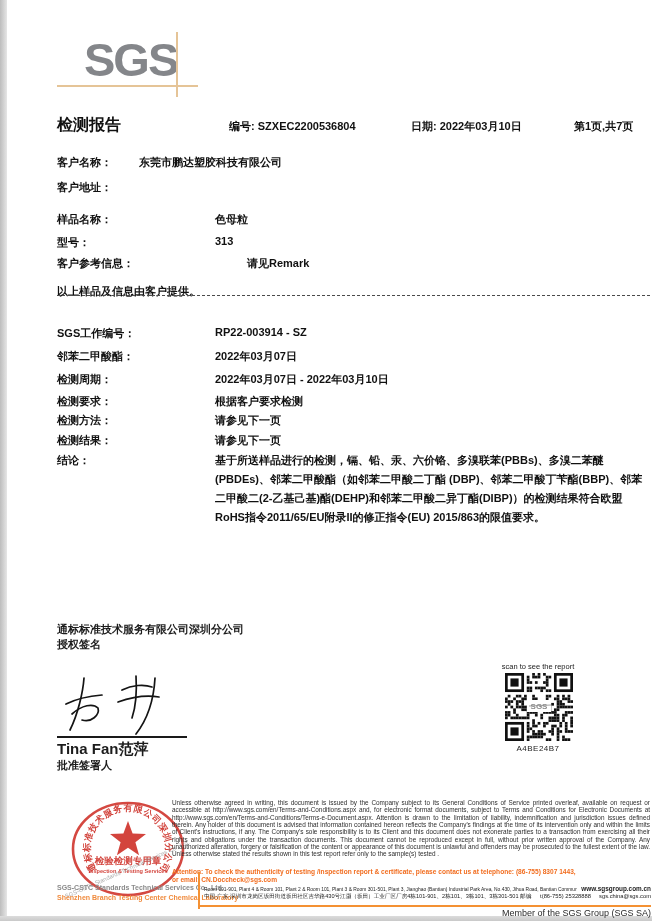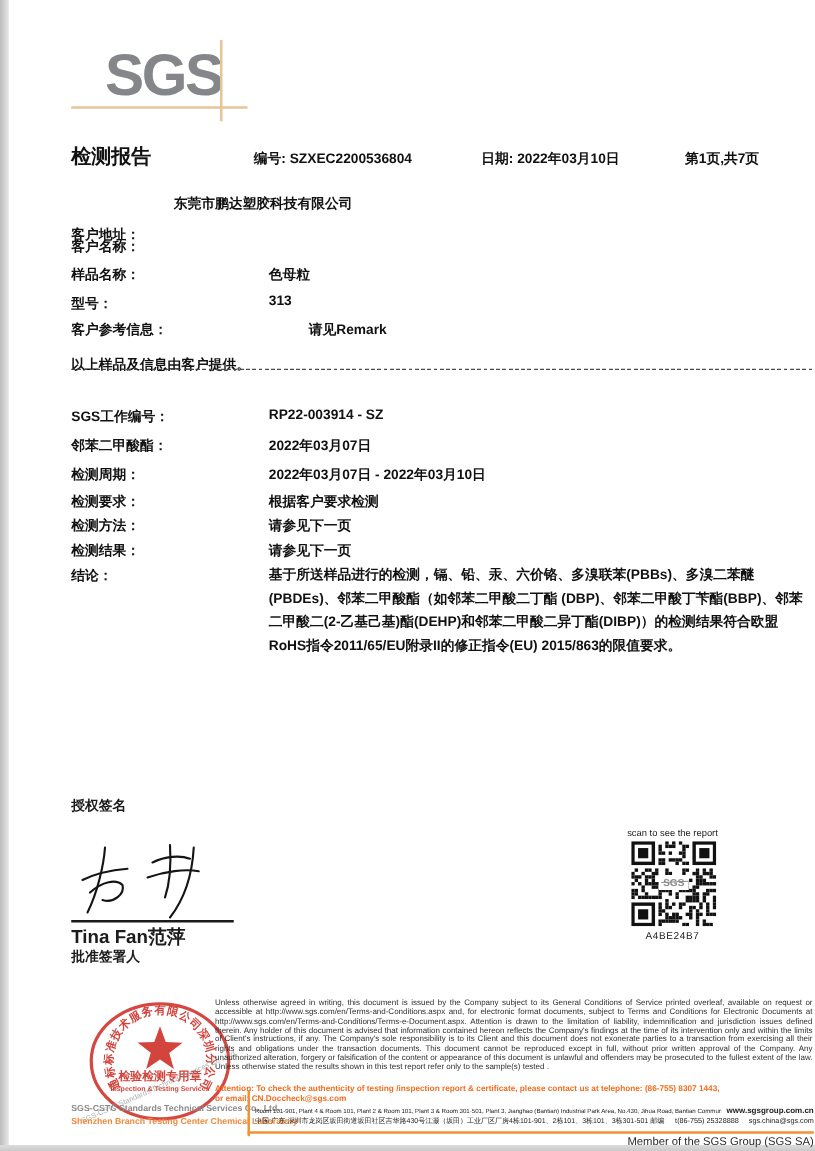--- a/index.html
+++ b/index.html
@@ -8,21 +8,21 @@
   .abs{position:absolute;}
   
   .edge-left{left:0;top:0;width:7px;height:921px;background:linear-gradient(90deg,#bdbdbd,#e6e6e6);}
   .edge-bottom{left:0;top:916px;width:652px;height:5px;background:linear-gradient(180deg,#dcdcdc,#c9c9c9);}
   
   .logo-text{left:84px;top:36px;font-size:47px;font-weight:700;color:#84868a;letter-spacing:-2px;line-height:1;}
   .logo-h{left:57px;top:85px;width:141px;height:2px;background:#e5c497;}
   .logo-v{left:176px;top:32px;width:2px;height:65px;background:#e5c497;}
   
   .title{left:57px;top:115px;font-size:16px;font-weight:700;color:#111;}
-  .hmeta{top:119px;font-size:11px;font-weight:600;color:#111;}
+  .hmeta{top:119px;font-size:11px;font-weight:600;color:#111;margin-left:26px;}
   
   .lbl{left:57px;font-size:11px;font-weight:600;color:#111;white-space:nowrap;}
   .val{left:215px;font-size:11px;font-weight:600;color:#111;white-space:nowrap;}
   .val2{left:139px;font-size:11px;font-weight:600;color:#111;white-space:nowrap;}
   .note{left:57px;font-size:11px;font-weight:600;color:#111;}
   .dash-sep{left:57px;top:295px;width:593px;height:1px;
     background:repeating-linear-gradient(90deg,#4a4a4a 0 3px,transparent 3px 5px);}
   .conclusion{left:215px;top:451px;width:437px;font-size:11px;font-weight:600;line-height:19px;color:#111;}
   
   .sig-company{left:57px;top:622px;font-size:11px;font-weight:600;}
@@ -70,21 +70,21 @@
   <div class="abs hmeta" style="left:203px;">
     <span>编号:</span>
     <span>SZXEC2200536804</span>
   </div>
   <div class="abs hmeta" style="left:385px;">
     <span>日期:</span>
     <span>2022年03月10日</span>
   </div>
   <div class="abs hmeta" style="left:548px;">第1页,共7页</div>
 
-  <span class="abs lbl" style="top:155px;margin-top:35px;">客户名称：</span>
+  <span class="abs lbl" style="top:155px;">客户名称：</span>
   <span class="abs val2" style="top:155px;">东莞市鹏达塑胶科技有限公司</span>
   <span class="abs lbl" style="top:180px;">客户地址：</span>
 
   <span class="abs lbl" style="top:212px;">样品名称：</span>
   <span class="abs val" style="top:212px;">色母粒</span>
   <span class="abs lbl" style="top:235px;text-align:right;">型号：</span>
   <span class="abs val" style="top:235px;">313</span>
   <span class="abs lbl" style="top:256px;">客户参考信息：</span>
   <span class="abs val" style="top:256px;margin-left:32px;">请见Remark</span>
   <span class="abs note" style="top:274px;margin-top:10px;">以上样品及信息由客户提供。</span>
@@ -100,20 +100,21 @@
   <span class="abs lbl" style="top:394px;">检测要求：</span>
   <span class="abs val" style="top:394px;">根据客户要求检测</span>
   <span class="abs lbl" style="top:413px;">检测方法：</span>
   <span class="abs val" style="top:413px;">请参见下一页</span>
   <span class="abs lbl" style="top:433px;">检测结果：</span>
   <span class="abs val" style="top:433px;">请参见下一页</span>
 
   <span class="abs lbl" style="top:453px;">结论：</span>
   <div class="abs conclusion">基于所送样品进行的检测，镉、铅、汞、六价铬、多溴联苯(PBBs)、多溴二苯醚(PBDEs)、邻苯二甲酸酯（如邻苯二甲酸二丁酯 (DBP)、邻苯二甲酸丁苄酯(BBP)、邻苯二甲酸二(2-乙基己基)酯(DEHP)和邻苯二甲酸二异丁酯(DIBP)）的检测结果符合欧盟RoHS指令2011/65/EU附录II的修正指令(EU) 2015/863的限值要求。</div>
 
+  <div class="abs sig-company">通标标准技术服务有限公司深圳分公司</div>
   <div class="abs sig-auth">授权签名</div>
   <svg class="abs sig-svg" width="140" height="72" viewBox="0 0 140 72">
     <g fill="none" stroke="#141414" stroke-width="1.7" stroke-linecap="round">
       <path d="M6,36 C16,31 30,28 42,27"></path>
       <path d="M24,10 C23,24 18,46 10,62"></path>
       <path d="M12,46 C22,37 33,35 38,40 C40,47 31,55 22,52"></path>
       <path d="M62,22 C72,17 84,16 92,19"></path>
       <path d="M76,8 C77,24 76,38 72,50"></path>
       <path d="M58,34 C72,29 88,27 99,29"></path>
       <path d="M95,10 C94,28 90,48 76,66"></path>

